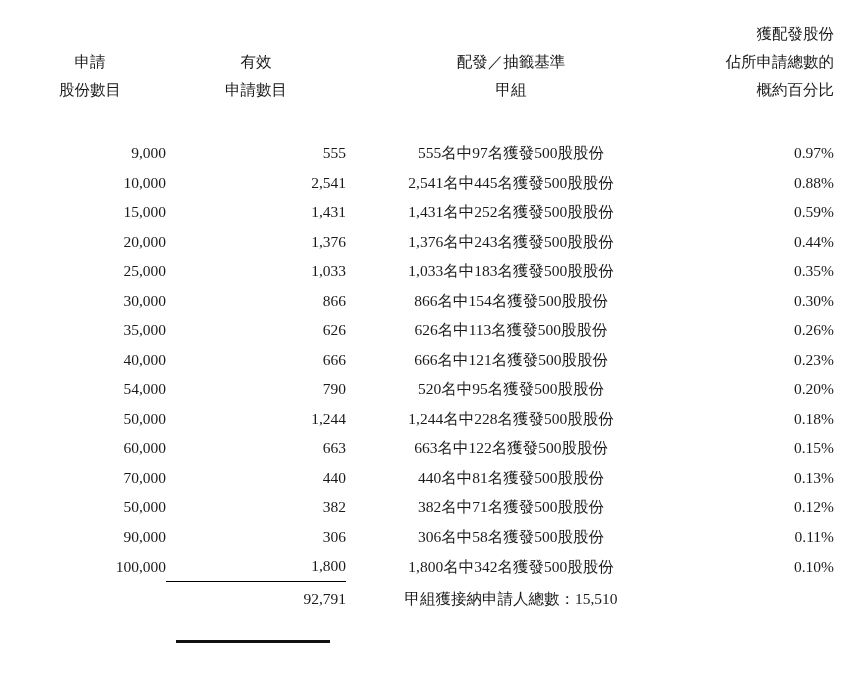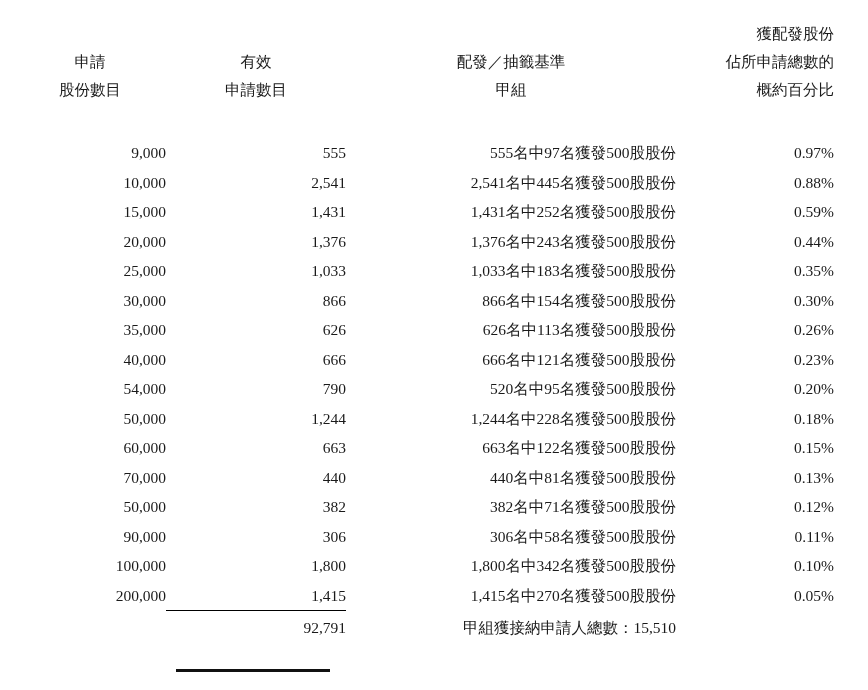--- a/index.html
+++ b/index.html
@@ -75,21 +75,21 @@
   }
   td.applied {
     text-align: right;
     padding-right: 22px;
   }
   td.valid {
     text-align: right;
     padding-right: 16px;
   }
   td.basis {
-    text-align: right;
+    text-align: center;
     padding-left: 12px;
   }
   td.pct {
     text-align: right;
     padding-right: 4px;
   }
   tbody tr.spacer td {
     height: 34px;
     line-height: 34px;
     font-size: 0;
@@ -247,26 +247,20 @@
         <td class="valid">306</td>
         <td class="basis">306名中58名獲發500股股份</td>
         <td class="pct">0.11%</td>
       </tr>
       <tr>
         <td class="applied">100,000</td>
         <td class="valid">1,800</td>
         <td class="basis">1,800名中342名獲發500股股份</td>
         <td class="pct">0.10%</td>
       </tr>
-      <tr>
-        <td class="applied">200,000</td>
-        <td class="valid">1,415</td>
-        <td class="basis">1,415名中270名獲發500股股份</td>
-        <td class="pct">0.05%</td>
-      </tr>
 
       <tr class="total">
         <td class="applied"></td>
         <td class="valid">92,791</td>
         <td class="basis">甲組獲接納申請人總數：15,510</td>
         <td class="pct"></td>
       </tr>
       <tr class="underline">
         <td></td>
         <td class="valid-rule">

